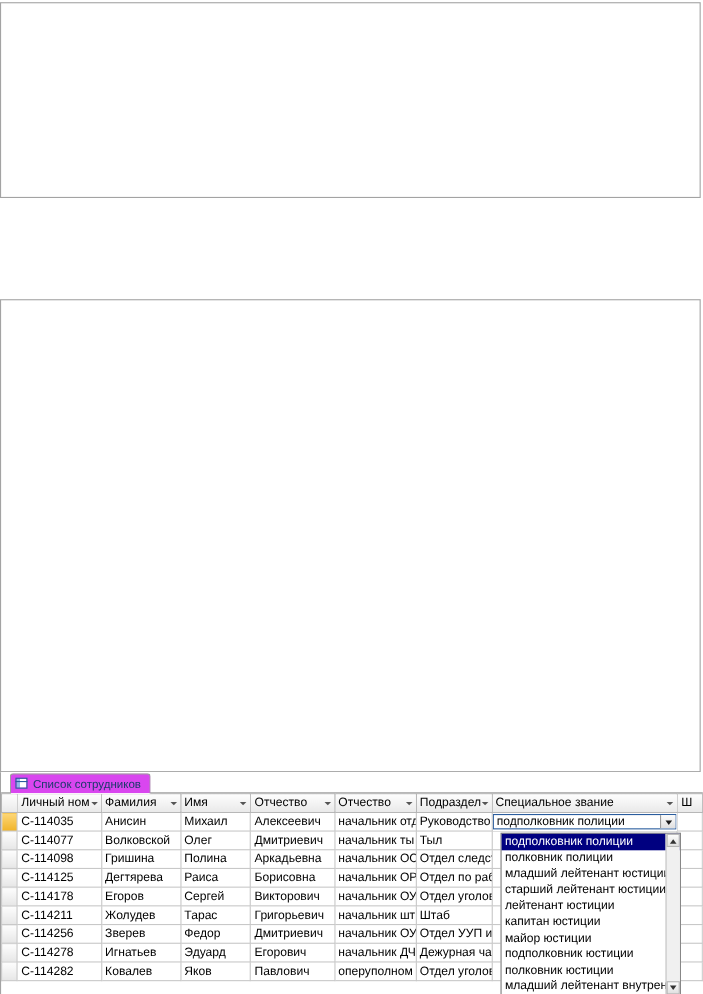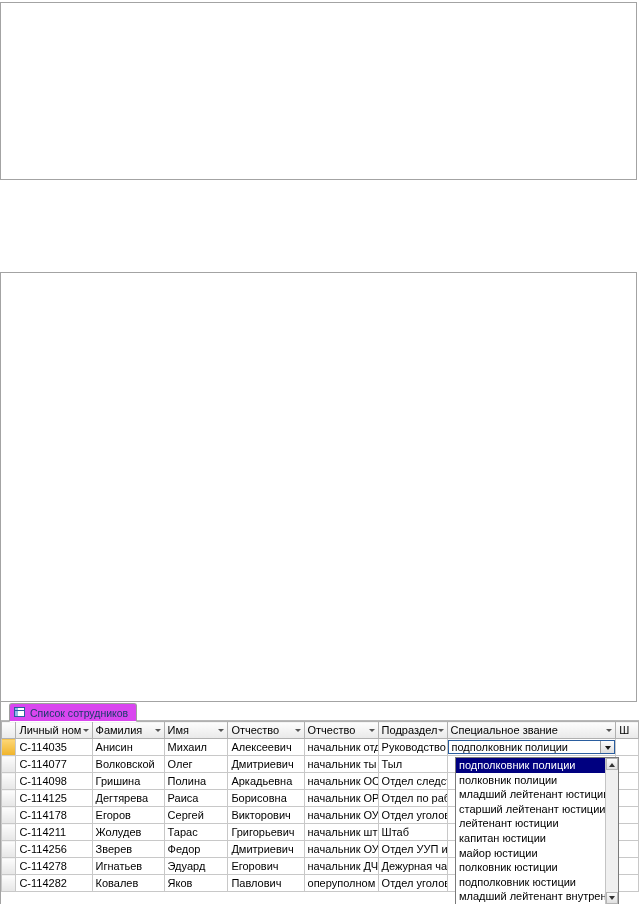--- a/index.html
+++ b/index.html
@@ -463,22 +463,22 @@
 
   <div class="dropdown">
     <ul class="dd-list">
       <li class="dd-item sel">подполковник полиции</li>
       <li class="dd-item">полковник полиции</li>
       <li class="dd-item">младший лейтенант юстиции</li>
       <li class="dd-item">старший лейтенант юстиции</li>
       <li class="dd-item">лейтенант юстиции</li>
       <li class="dd-item">капитан юстиции</li>
       <li class="dd-item">майор юстиции</li>
+      <li class="dd-item">подполковник юстиции</li>
       <li class="dd-item">полковник юстиции</li>
-      <li class="dd-item">подполковник юстиции</li>
       <li class="dd-item">младший лейтенант внутренн</li>
     </ul>
     <div class="dd-scroll">
       <div class="arrow-up"></div>
       <div class="arrow-dn"></div>
     </div>
   </div>
 
 </div>
 

